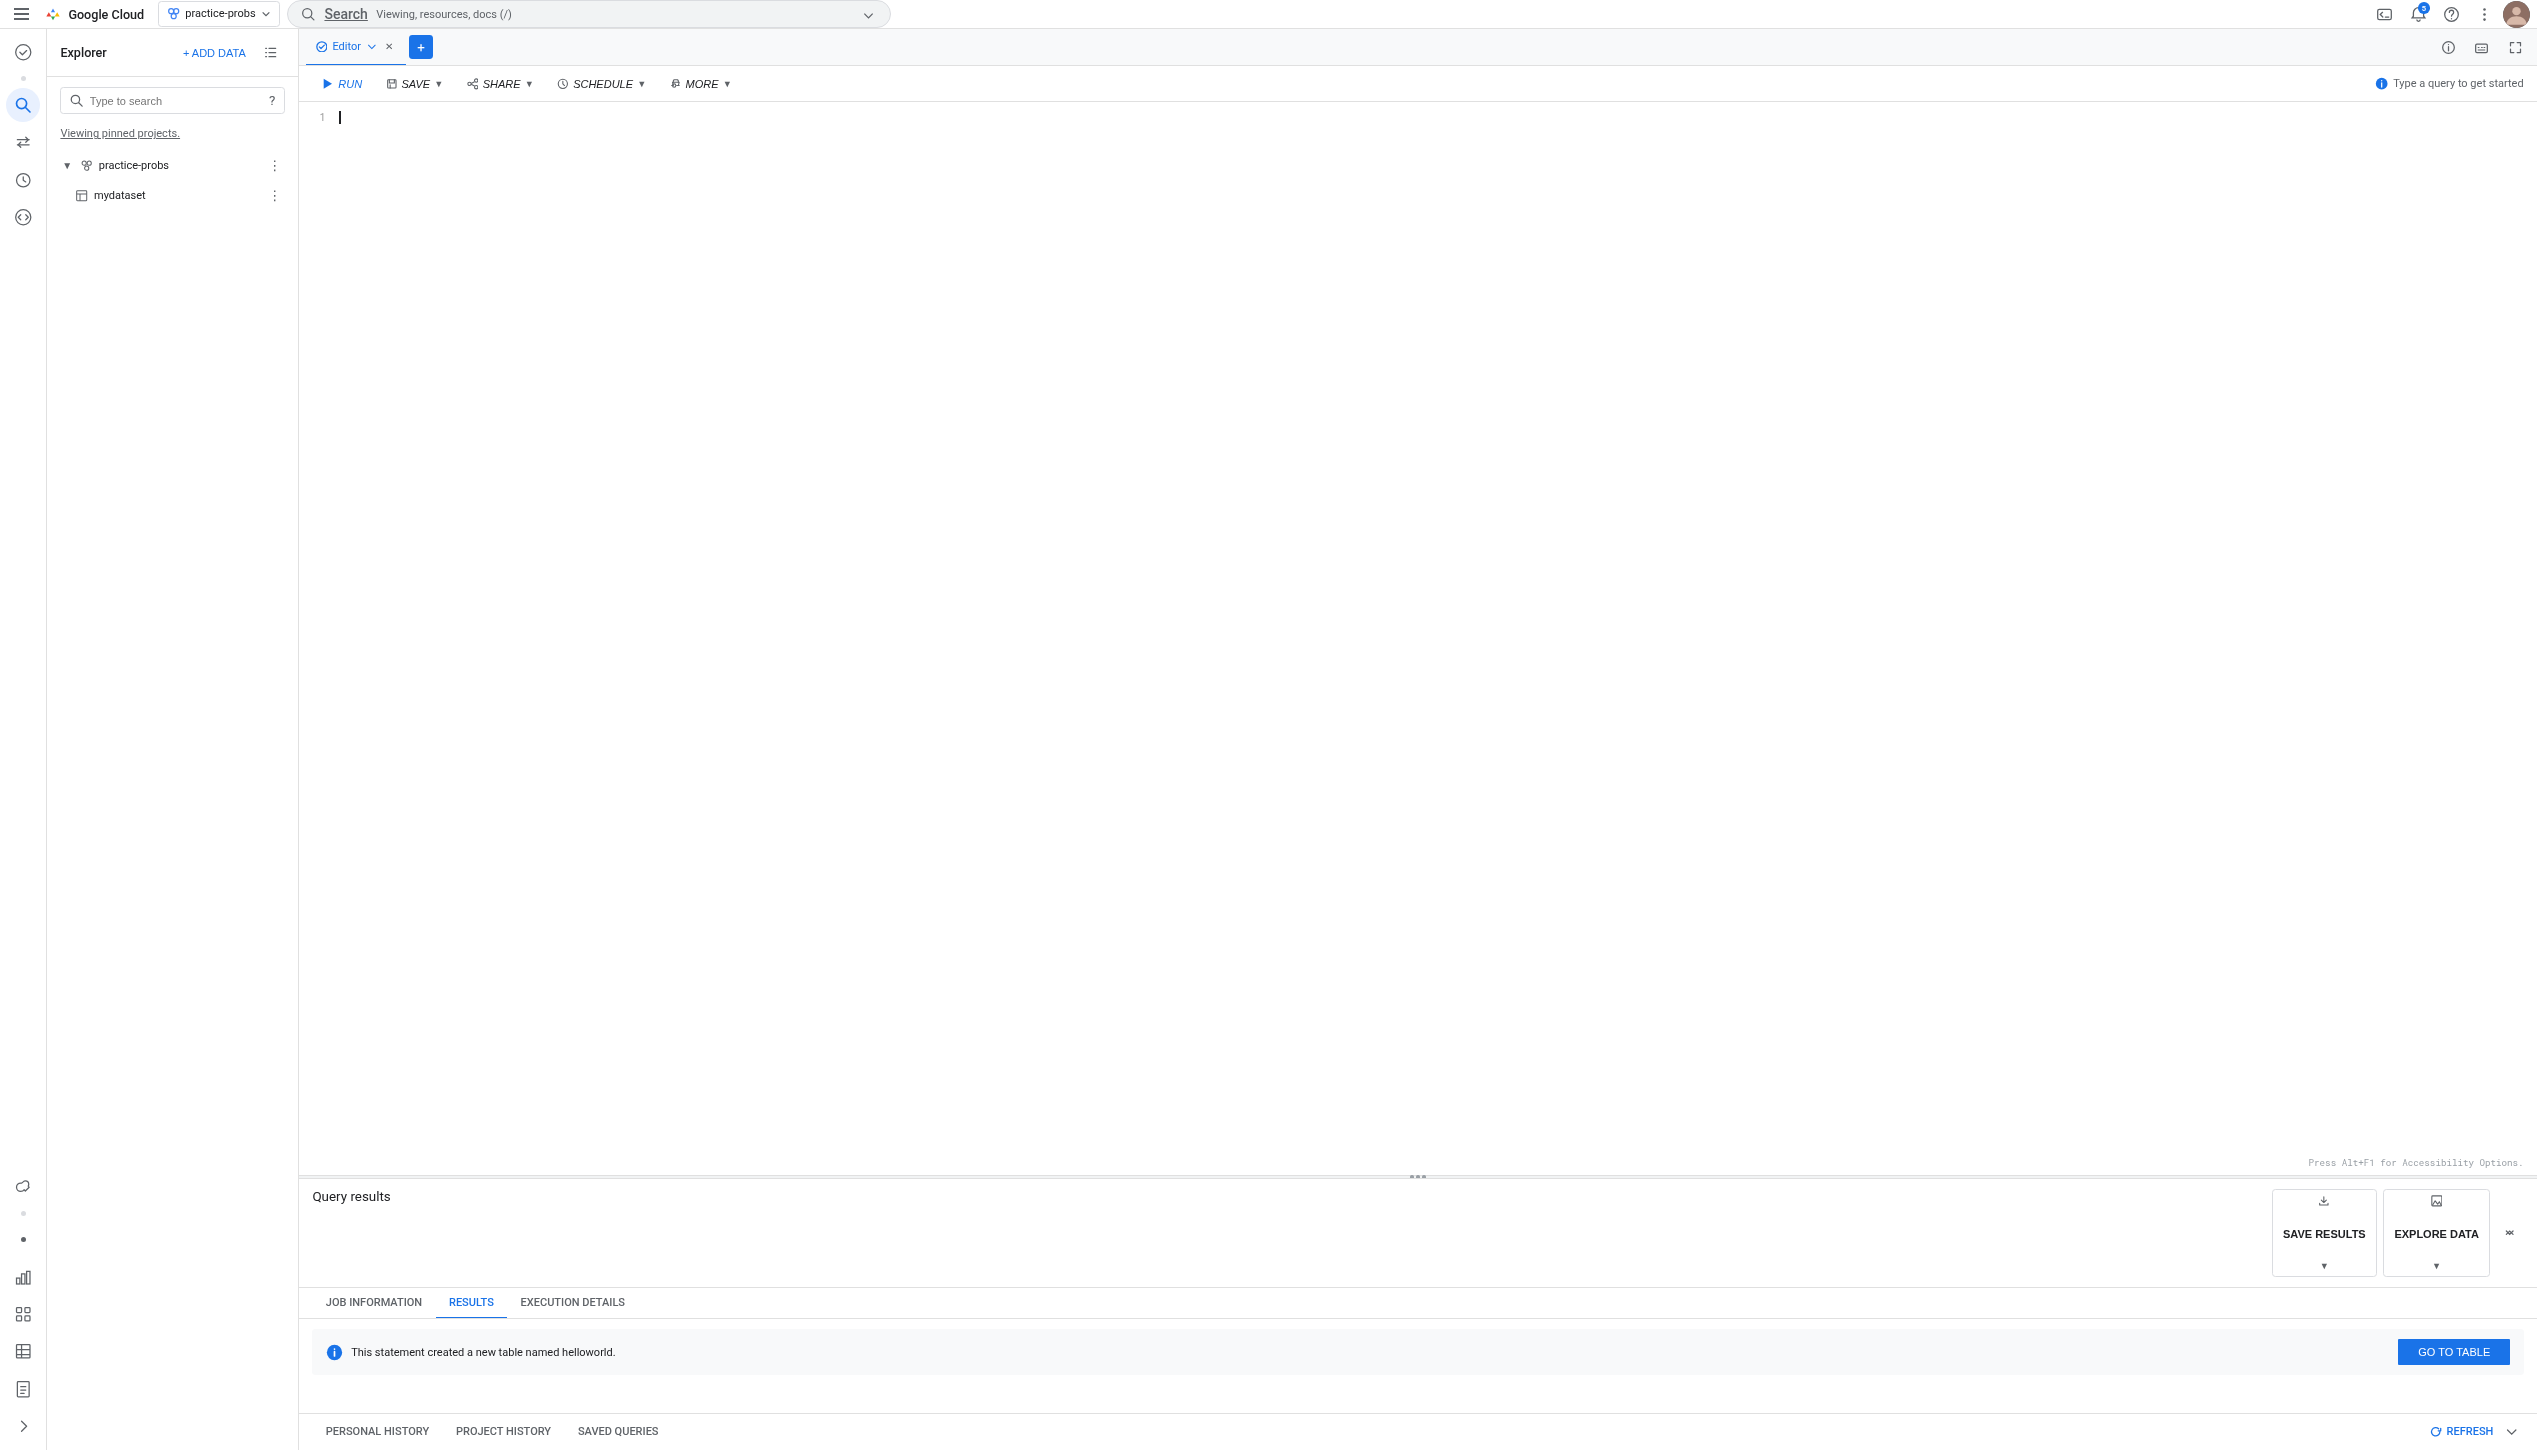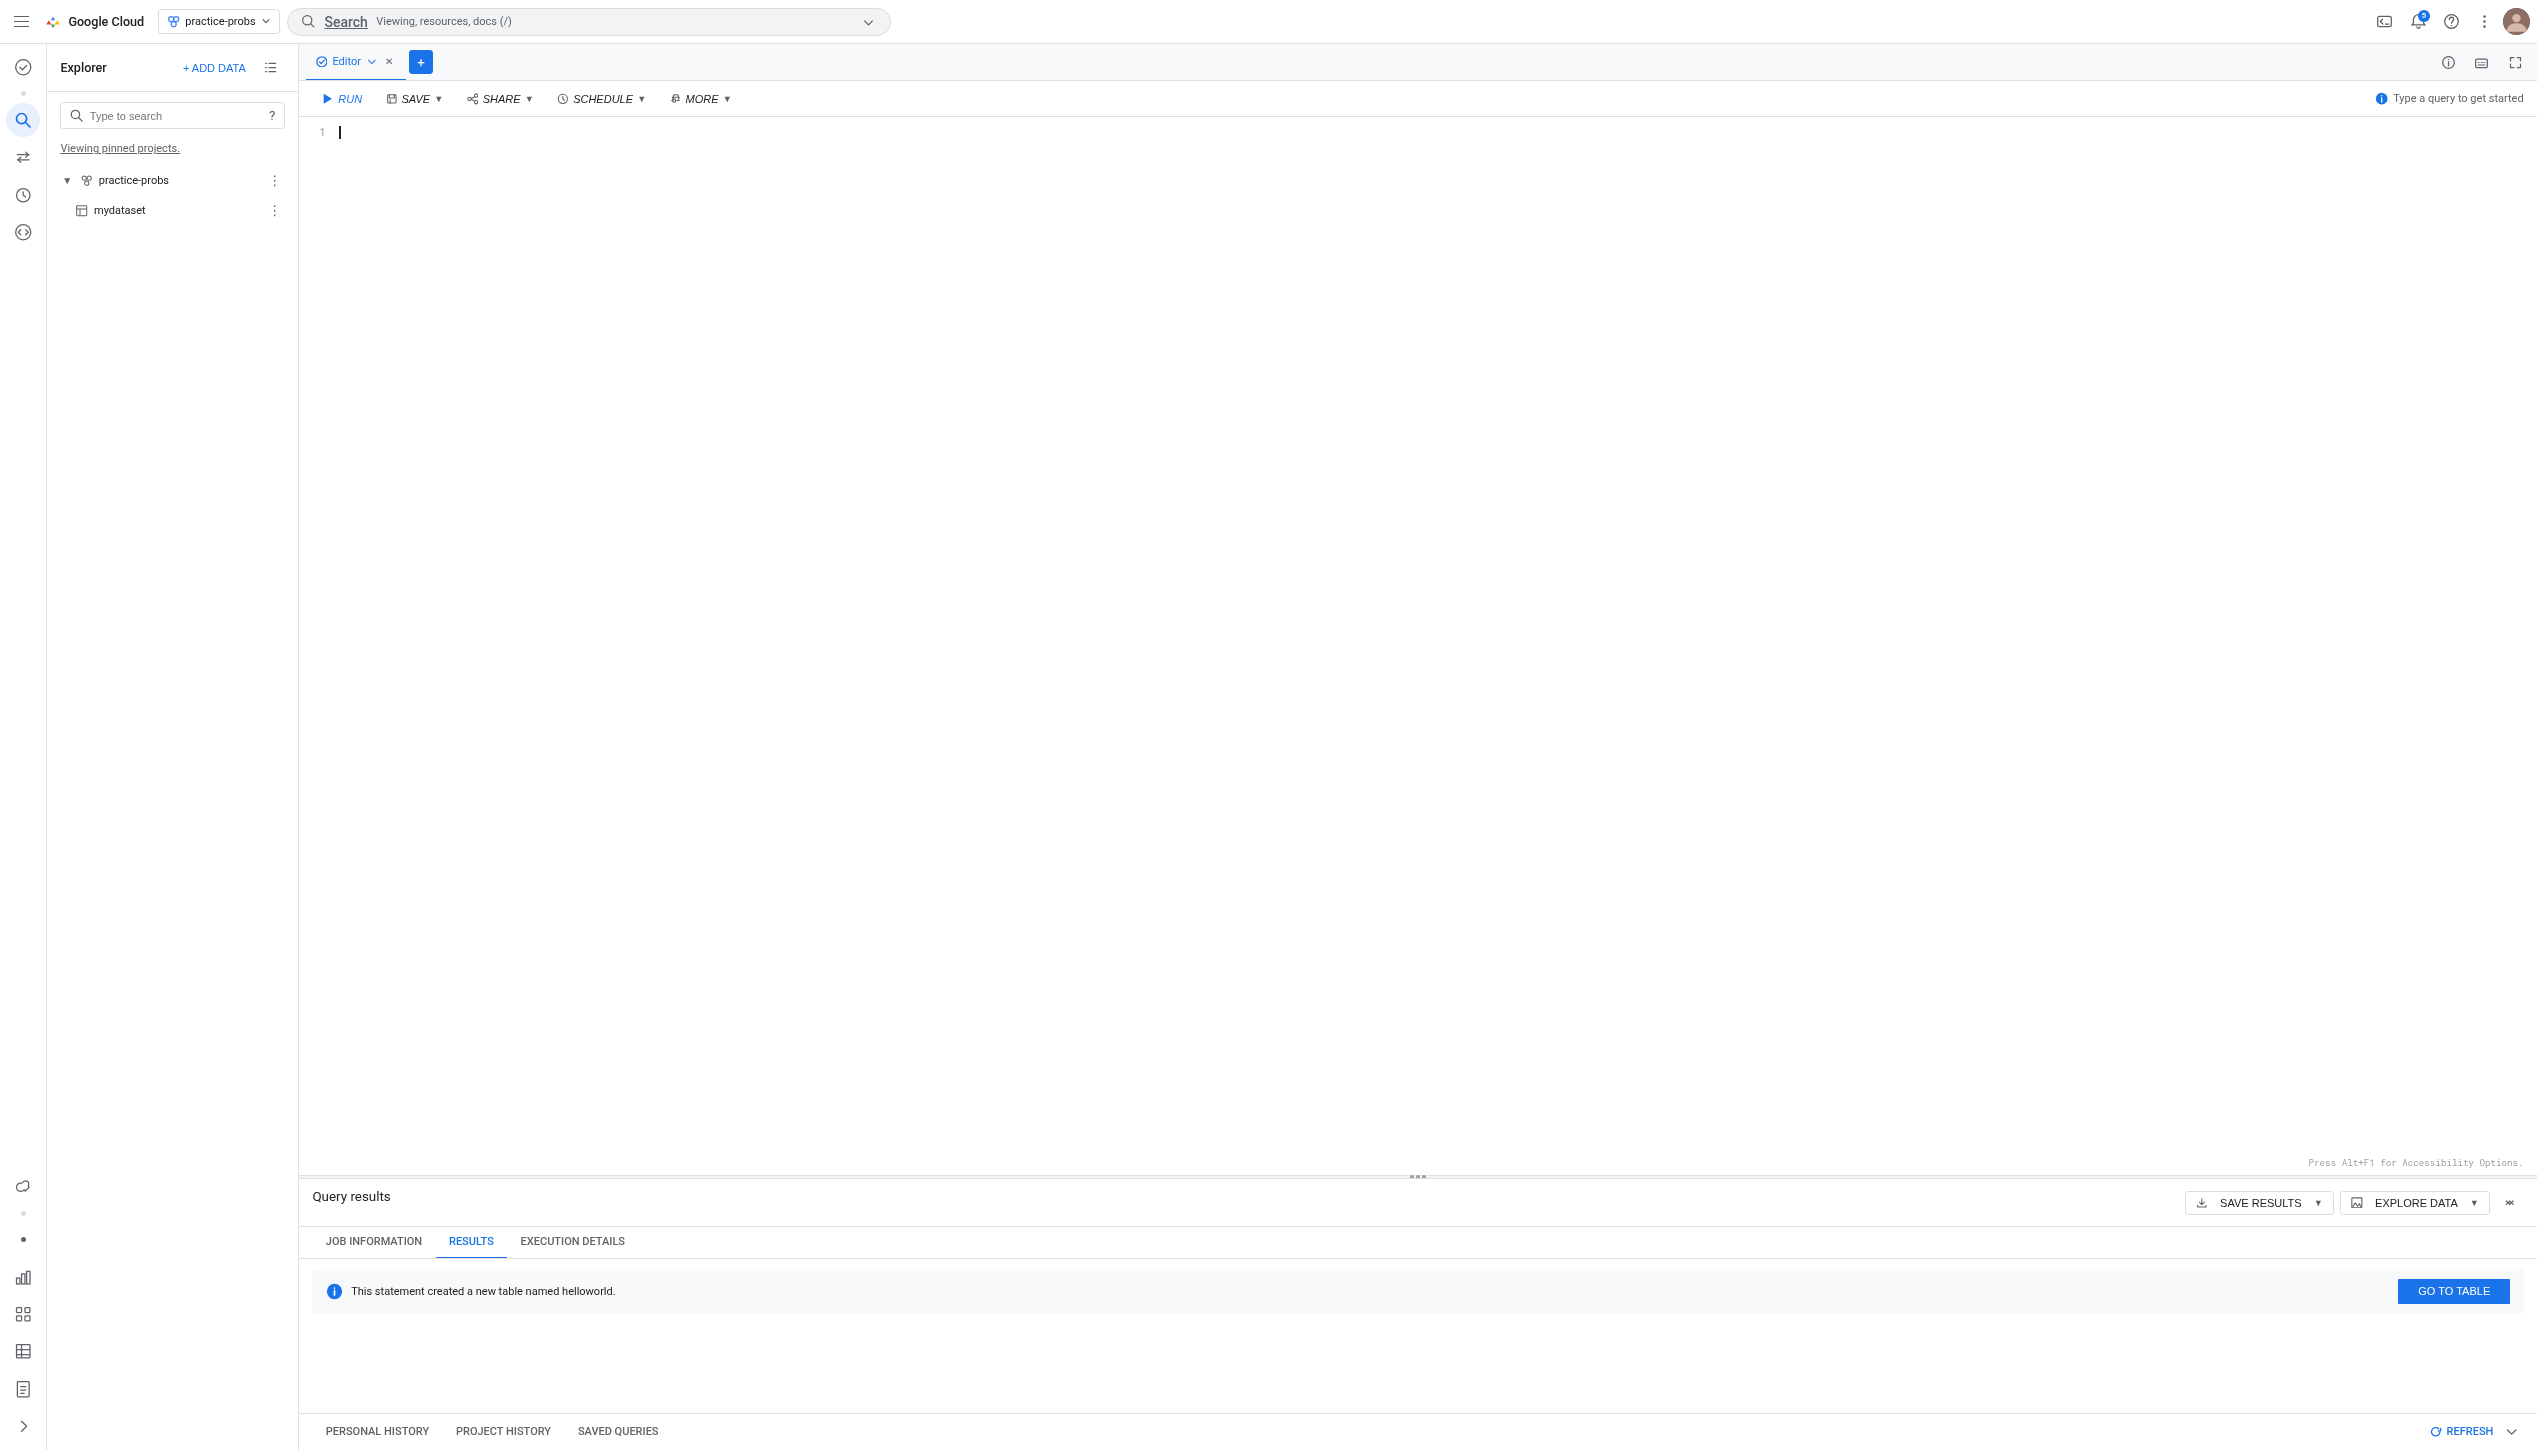--- a/index.html
+++ b/index.html
@@ -1,20 +1,20 @@
 <!DOCTYPE html>
 <html style="font-size:13.4px"><head>
   <meta charset="utf-8">
   <style>
     * { box-sizing: border-box; margin: 0; padding: 0; }
     body { font-family: 'Google Sans', Roboto, Arial, sans-serif; font-size: 11.7px; color: #202124; background: #fff; height: 100vh; overflow: hidden; display: flex; flex-direction: column; }
 
     
     .top-nav {
-      display: flex; align-items: center; height: 44px; background: #fff;
+      display: flex; align-items: center; height: 29px; background: #fff;
       border-bottom: 0.8px solid #e0e0e0; padding: 0 6.7px; gap: 6.7px; flex-shrink: 0;
     }
     .nav-hamburger { width: 30px; height: 30px; display: flex; align-items: center; justify-content: center; cursor: pointer; border-radius: 50%; }
     .hamburger-icon { display: flex; flex-direction: column; gap: 3.4px; }
     .hamburger-icon span { display: block; width: 15px; height: 1.7px; background: #5f6368; }
 
     .google-cloud-logo { display: flex; align-items: center; gap: 5px; margin-right: 6.7px; }
     .gc-logo-text { font-size: 12.6px; font-weight: 500; color: #202124; white-space: nowrap; }
 
     .project-selector {
@@ -149,23 +149,23 @@
     .query-results {
       background: #fff; border-top: 0.8px solid #e0e0e0; flex-shrink: 0;
       display: flex; flex-direction: column; height: 235px;
     }
     .query-results-header {
       display: flex; align-items: flex-start; padding: 10px 13.4px; border-bottom: 0.8px solid #e0e0e0;
     }
     .query-results-title { font-size: 13.4px; font-weight: 400; color: #202124; }
     .results-actions { margin-left: auto; display: flex; align-items: center; gap: 6.7px; }
     .results-action-btn {
-      display: flex; align-items: center; gap: 12px; padding: 5px 10px;
-      border-radius: 3.4px; cursor: pointer; font-size: 11px; font-weight: 400;
-      border: 0.8px solid #dadce0; background: #fff; color: #202124;
+      display: flex; align-items: center; gap: 21px; padding: 5px 10px;
+      border-radius: 3.4px; cursor: pointer; font-size: 11px; font-weight: 700;
+      border: 0.8px solid #dadce0; background: #fff; color: #202124; flex-direction: column;
     }
     .collapse-results-btn { width: 27px; height: 27px; display: flex; align-items: center; justify-content: center; cursor: pointer; border-radius: 3.4px; color: #5f6368; }
 
     
     .results-tabs {
       display: flex; border-bottom: 0.8px solid #e0e0e0; padding: 0 13.4px;
     }
     .results-tab {
       padding: 8.4px 13.4px; font-size: 11px; font-weight: 500; color: #5f6368;
       cursor: pointer; border-bottom: 1.7px solid transparent;

